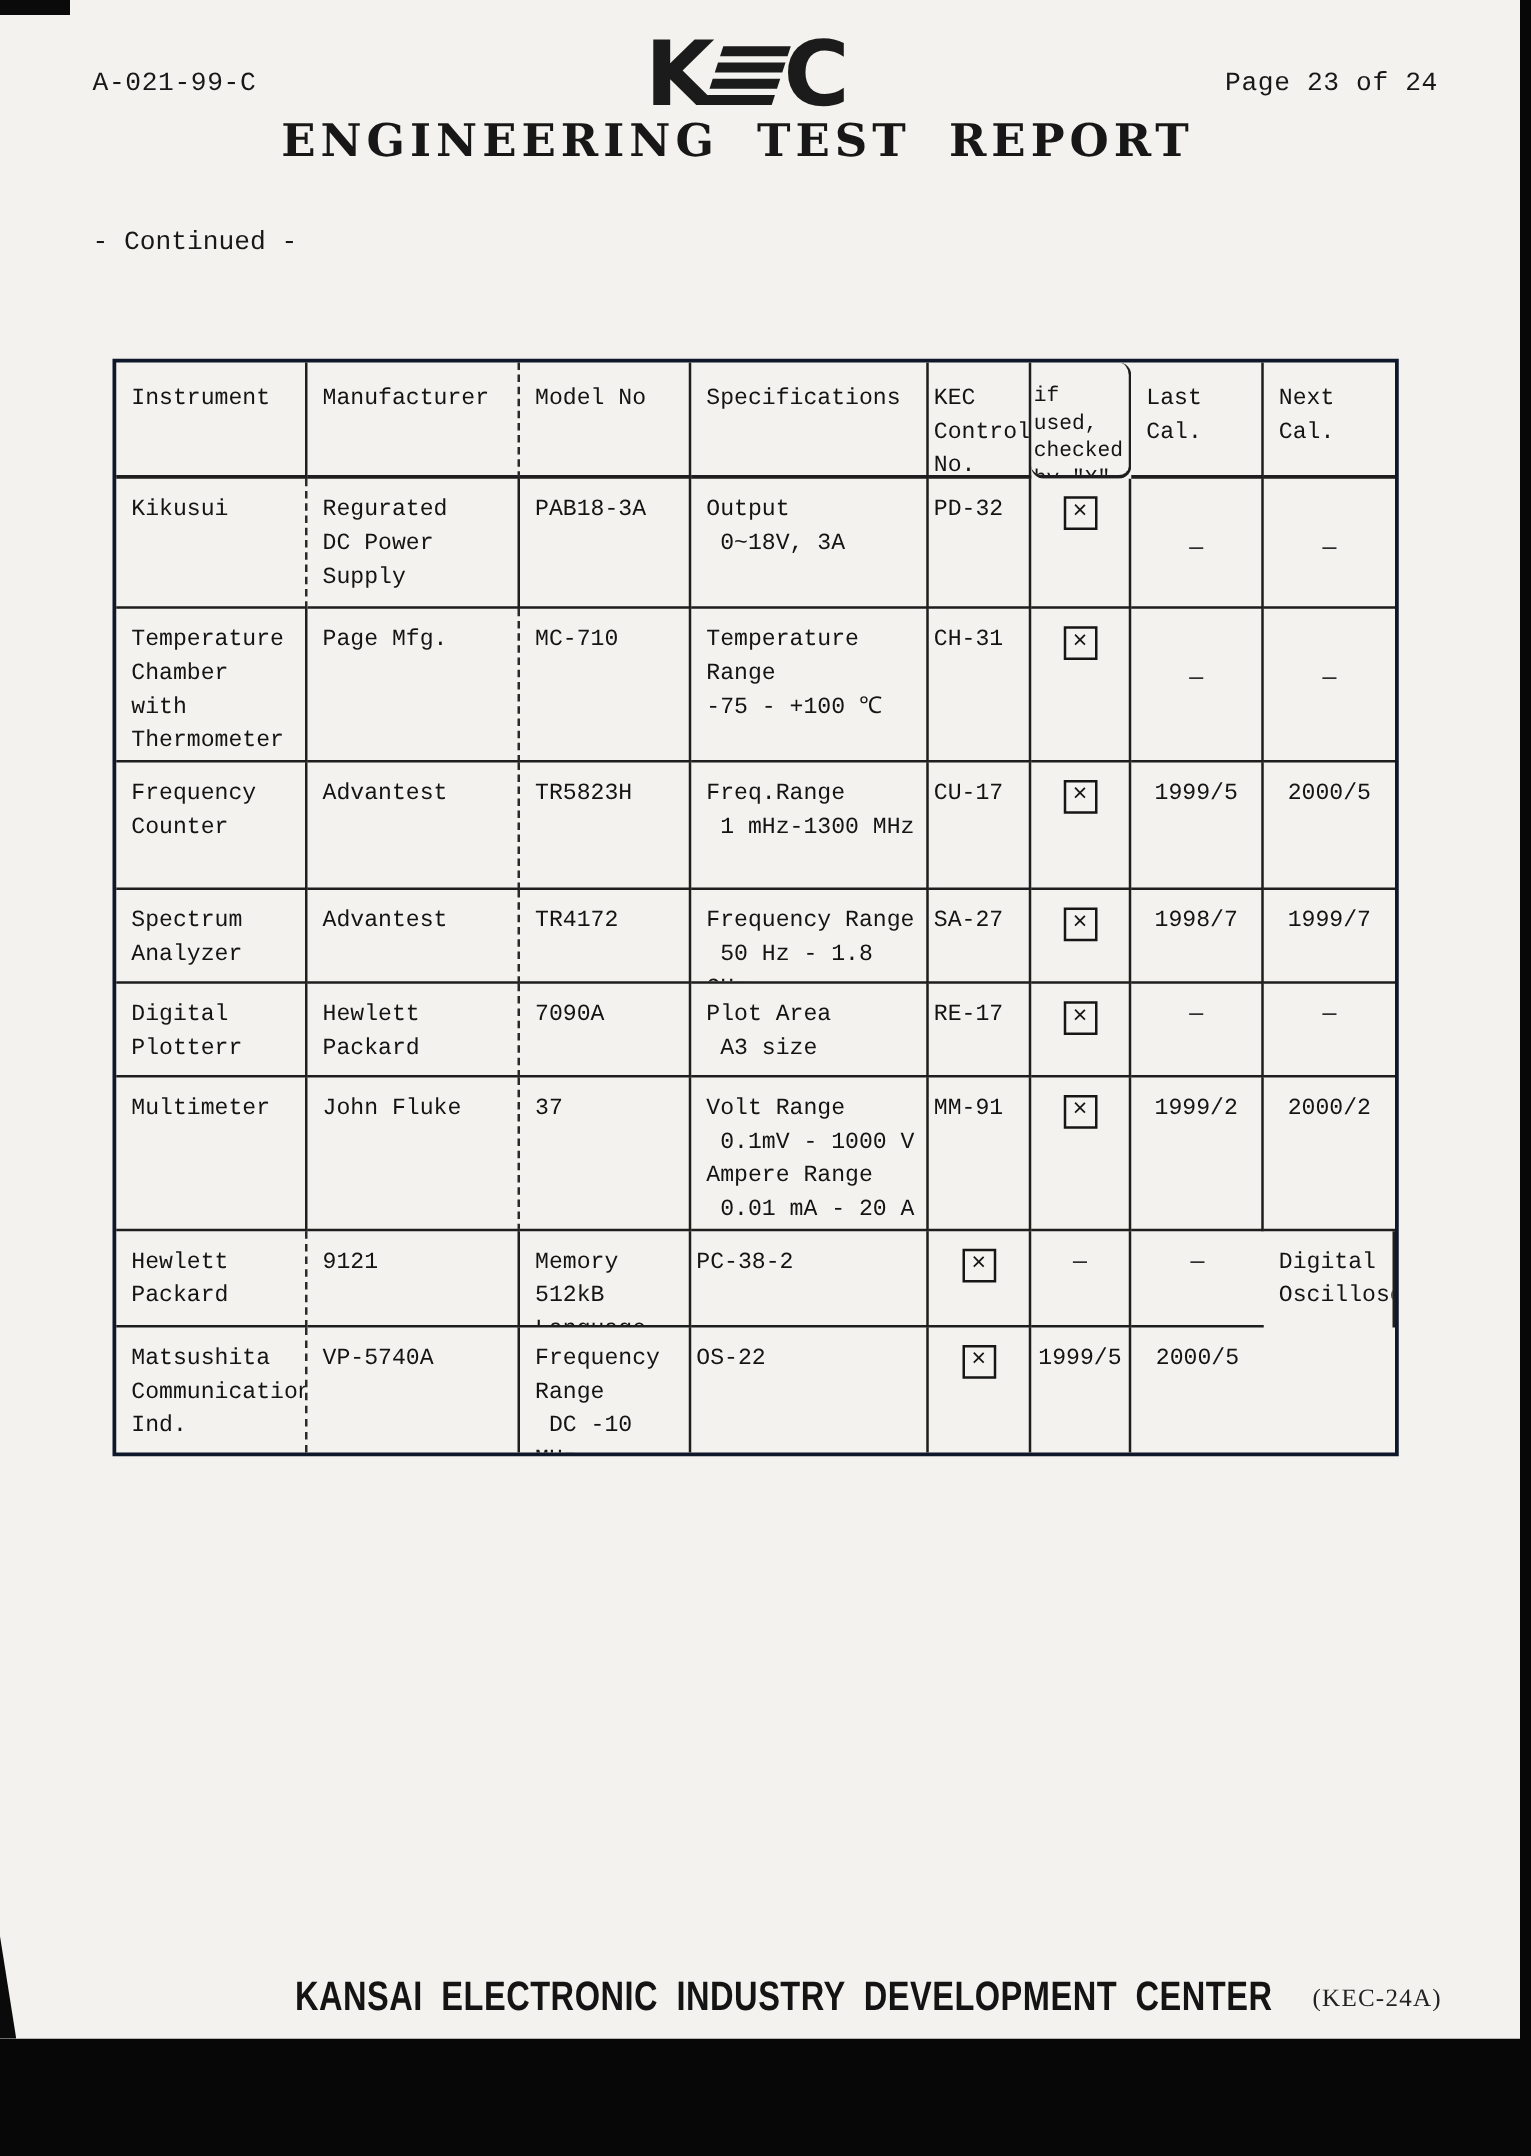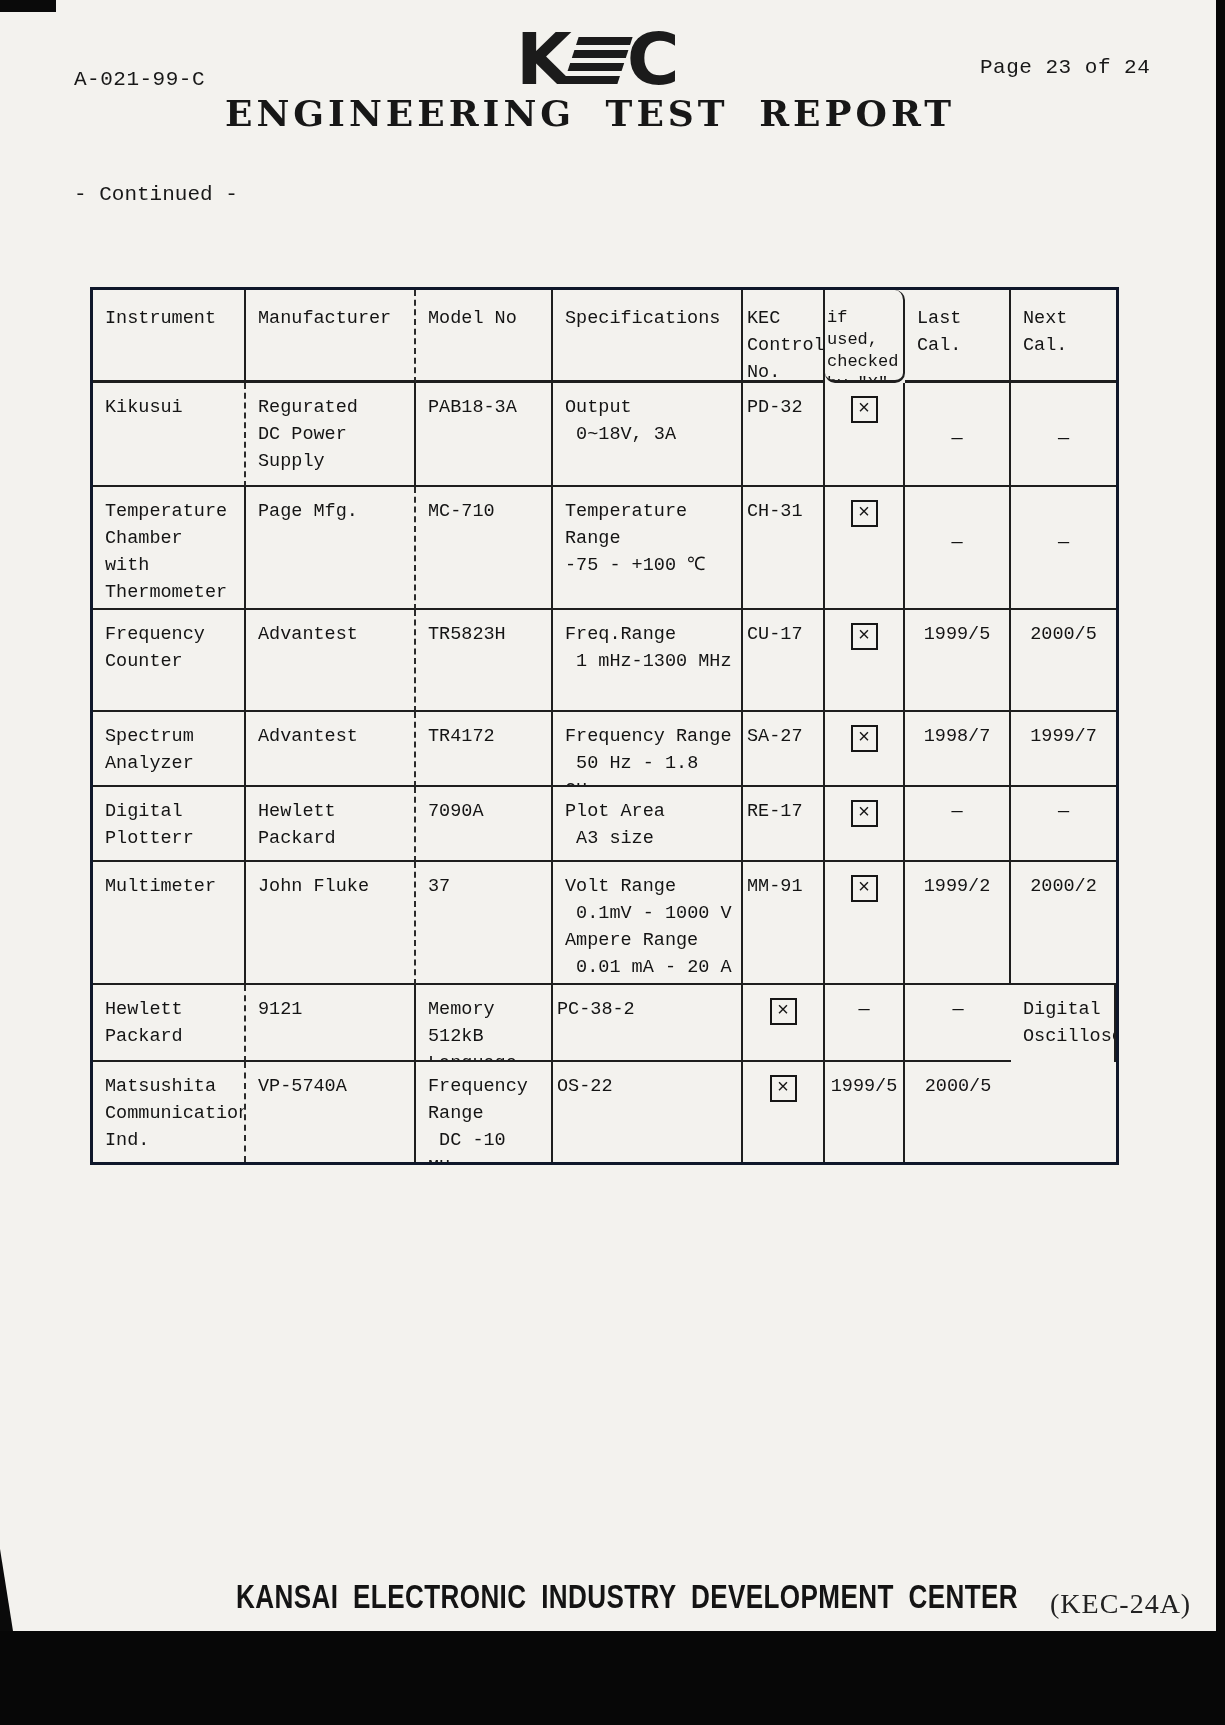--- a/index.html
+++ b/index.html
@@ -1,19 +1,19 @@
 <!DOCTYPE html>
 <html><head>
 <meta charset="utf-8">
 <style>
   html,body{margin:0;padding:0;width:1225px;height:1725px;overflow:hidden;}
   body{background:#f3f2ee;position:relative;color:#181818;}
   .abs{position:absolute;}
   
-  .doc-no{left:74px;top:68px;font:21px/24px "Liberation Mono",monospace;letter-spacing:.5px;}
+  .doc-no{left:74px;top:56px;font:21px/24px "Liberation Mono",monospace;letter-spacing:.5px;}
   .page-info{left:980px;top:56px;font:21px/24px "Liberation Mono",monospace;letter-spacing:.5px;}
   .logo{left:516px;top:24px;display:flex;align-items:flex-end;height:66px;}
   .logo-k,.logo-c{font-family:"DejaVu Sans",sans-serif;font-weight:bold;font-size:72px;line-height:62px;color:#1b1b1b;letter-spacing:-2px;}
   .logo-e{display:flex;flex-direction:column;justify-content:flex-end;gap:5px;margin:0 2px 6px 1px;transform:skewX(-18deg);}
   .logo-e i{display:block;width:54px;height:8px;background:#1b1b1b;}
   .title{left:0;top:92px;width:1180px;text-align:center;
          font-family:"DejaVu Serif",serif;font-weight:bold;font-size:36px;
          letter-spacing:4px;word-spacing:14px;color:#171717;}
   .continued{left:74px;top:183px;font:21px/24px "Liberation Mono",monospace;}
   
@@ -35,21 +35,21 @@
   .head-chk{font-size:17px;line-height:22px;padding:17px 2px 2px 2px;white-space:pre-wrap;border-radius:10px;}
   .head-cal{}
   .c-cal{text-align:center;padding-left:0;padding-right:0;}
   .c-cal.mid{padding-top:42px;}
   .box{display:inline-block;width:27px;height:27px;border:2px solid #161616;
        box-sizing:border-box;line-height:22px;font-size:20px;text-align:center;}
   
   .footer-text{left:236px;top:1578px;font-family:"Liberation Sans",sans-serif;
                font-weight:bold;font-size:33px;letter-spacing:.5px;word-spacing:9px;
                transform:scaleX(.79);transform-origin:left center;color:#141414;white-space:nowrap;}
-  .form-code{left:1050px;top:1588px;font-family:"Liberation Serif",serif;font-size:28px;letter-spacing:1px;color:#222;}
+  .form-code{left:1050px;top:1588px;font-family:"Liberation Serif",serif;font-size:20px;letter-spacing:1px;color:#222;}
   
   .bar-bottom{left:0;top:1631px;width:1225px;height:94px;background:#070707;}
   .bar-right{left:1216px;top:0;width:9px;height:1725px;background:#070707;}
   .mark-top-left{left:0;top:0;width:56px;height:12px;background:#0a0a0a;}
   .wedge-bl{left:0;top:1549px;width:13px;height:82px;background:#0a0a0a;
             clip-path:polygon(0 0,100% 100%,0 100%);}
 </style>
 </head>
 <body>
 

